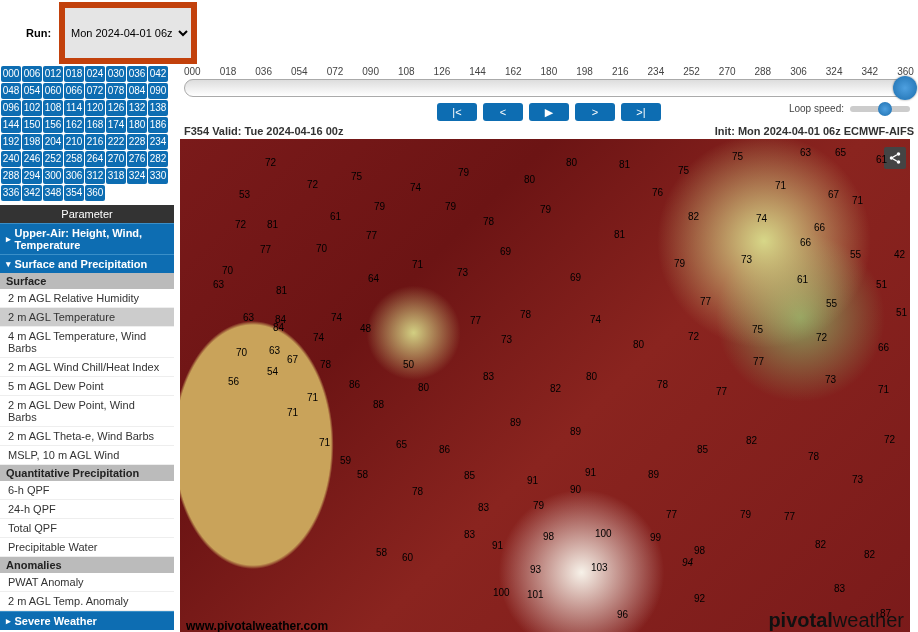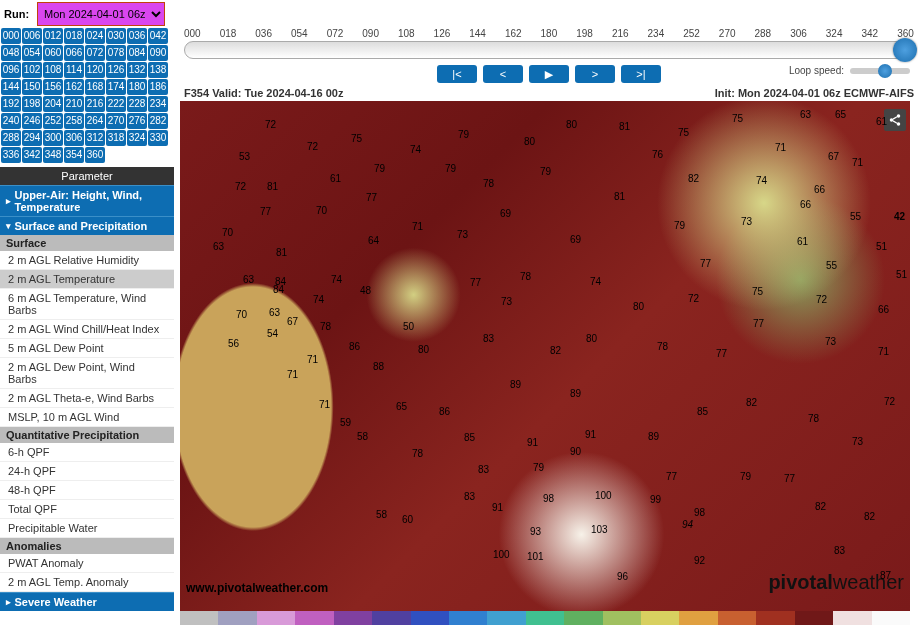--- a/index.html
+++ b/index.html
@@ -1,20 +1,20 @@
 <!DOCTYPE html>
 <html><head>
 <meta charset="utf-8">
 <style>
   * { box-sizing: border-box; margin: 0; padding: 0; }
   body { font-family: Arial, Helvetica, sans-serif; font-size: 11px; background: #fff; width: 918px; }
   
   .top-bar { display: flex; align-items: center; padding: 2px 4px; gap: 8px; }
-  .run-label { font-weight: bold; }
-  select { font-size: 11px; padding: 4px 2px; border:1px solid #c2410c; background:#d946ef; }
+  .run-label { font-weight: bold; margin-left: 22px; }
+  select { font-size: 11px; padding: 18px 2px; border:6px solid #c2410c; background:#e5e5e5; }
   
   .main-layout { display: flex; }
   .left-col { width: 174px; flex-shrink: 0; }
   .right-col { flex: 1; padding-left:6px; }
   
   .fhour-grid { display: grid; grid-template-columns: repeat(8, 20px); gap: 1px; padding: 0 1px 4px 1px; }
   .fhour-cell {
     background: #0d6db2; color: #fff; font-size: 10px; text-align: center;
     line-height: 16px; height: 16px; border-radius: 2px; cursor: pointer;
   }
@@ -158,31 +158,30 @@
     </div>
 
     <div class="category">
       <span class="chev">▾</span>
       <span>Surface and Precipitation</span>
     </div>
 
     <div class="subhead">Surface</div>
     <div class="param-item">2 m AGL Relative Humidity</div>
     <div class="param-item active">2 m AGL Temperature</div>
-    <div class="param-item">6 m AGL Temperature, Wind Barbs</div>
+    <div class="param-item">4 m AGL Temperature, Wind Barbs</div>
     <div class="param-item">2 m AGL Wind Chill/Heat Index</div>
     <div class="param-item">5 m AGL Dew Point</div>
     <div class="param-item">2 m AGL Dew Point, Wind Barbs</div>
     <div class="param-item">2 m AGL Theta-e, Wind Barbs</div>
     <div class="param-item">MSLP, 10 m AGL Wind</div>
 
     <div class="subhead">Quantitative Precipitation</div>
     <div class="param-item">6-h QPF</div>
     <div class="param-item">24-h QPF</div>
-    <div class="param-item">48-h QPF</div>
     <div class="param-item">Total QPF</div>
 
     <div class="param-item">Precipitable Water</div>
 
     <div class="subhead">Anomalies</div>
     <div class="param-item">PWAT Anomaly</div>
     <div class="param-item">2 m AGL Temp. Anomaly</div>
 
     <div class="category">
       <span class="chev">▸</span>
@@ -274,21 +273,21 @@
         <span class="map-label" style="left: 194px; top: 62px;">79</span>
         <span class="map-label" style="left: 265px; top: 62px;">79</span>
         <span class="map-label" style="left: 303px; top: 77px;">78</span>
         <span class="map-label" style="left: 360px; top: 65px;">79</span>
         <span class="map-label" style="left: 434px; top: 90px;">81</span>
         <span class="map-label" style="left: 508px; top: 72px;">82</span>
         <span class="map-label" style="left: 576px; top: 74px;">74</span>
         <span class="map-label" style="left: 634px; top: 83px;">66</span>
         <span class="map-label" style="left: 620px; top: 98px;">66</span>
         <span class="map-label" style="left: 670px; top: 110px;">55</span>
-        <span class="map-label" style="left: 714px; top: 110px; font-weight: bold;">42</span>
+        <span class="map-label" style="left: 714px; top: 110px;">42</span>
         <span class="map-label" style="left: 42px; top: 126px;">70</span>
         <span class="map-label" style="left: 80px; top: 105px;">77</span>
         <span class="map-label" style="left: 136px; top: 104px;">70</span>
         <span class="map-label" style="left: 186px; top: 91px;">77</span>
         <span class="map-label" style="left: 232px; top: 120px;">71</span>
         <span class="map-label" style="left: 277px; top: 128px;">73</span>
         <span class="map-label" style="left: 320px; top: 107px;">69</span>
         <span class="map-label" style="left: 494px; top: 119px;">79</span>
         <span class="map-label" style="left: 390px; top: 133px;">69</span>
         <span class="map-label" style="left: 520px; top: 157px;">77</span>

